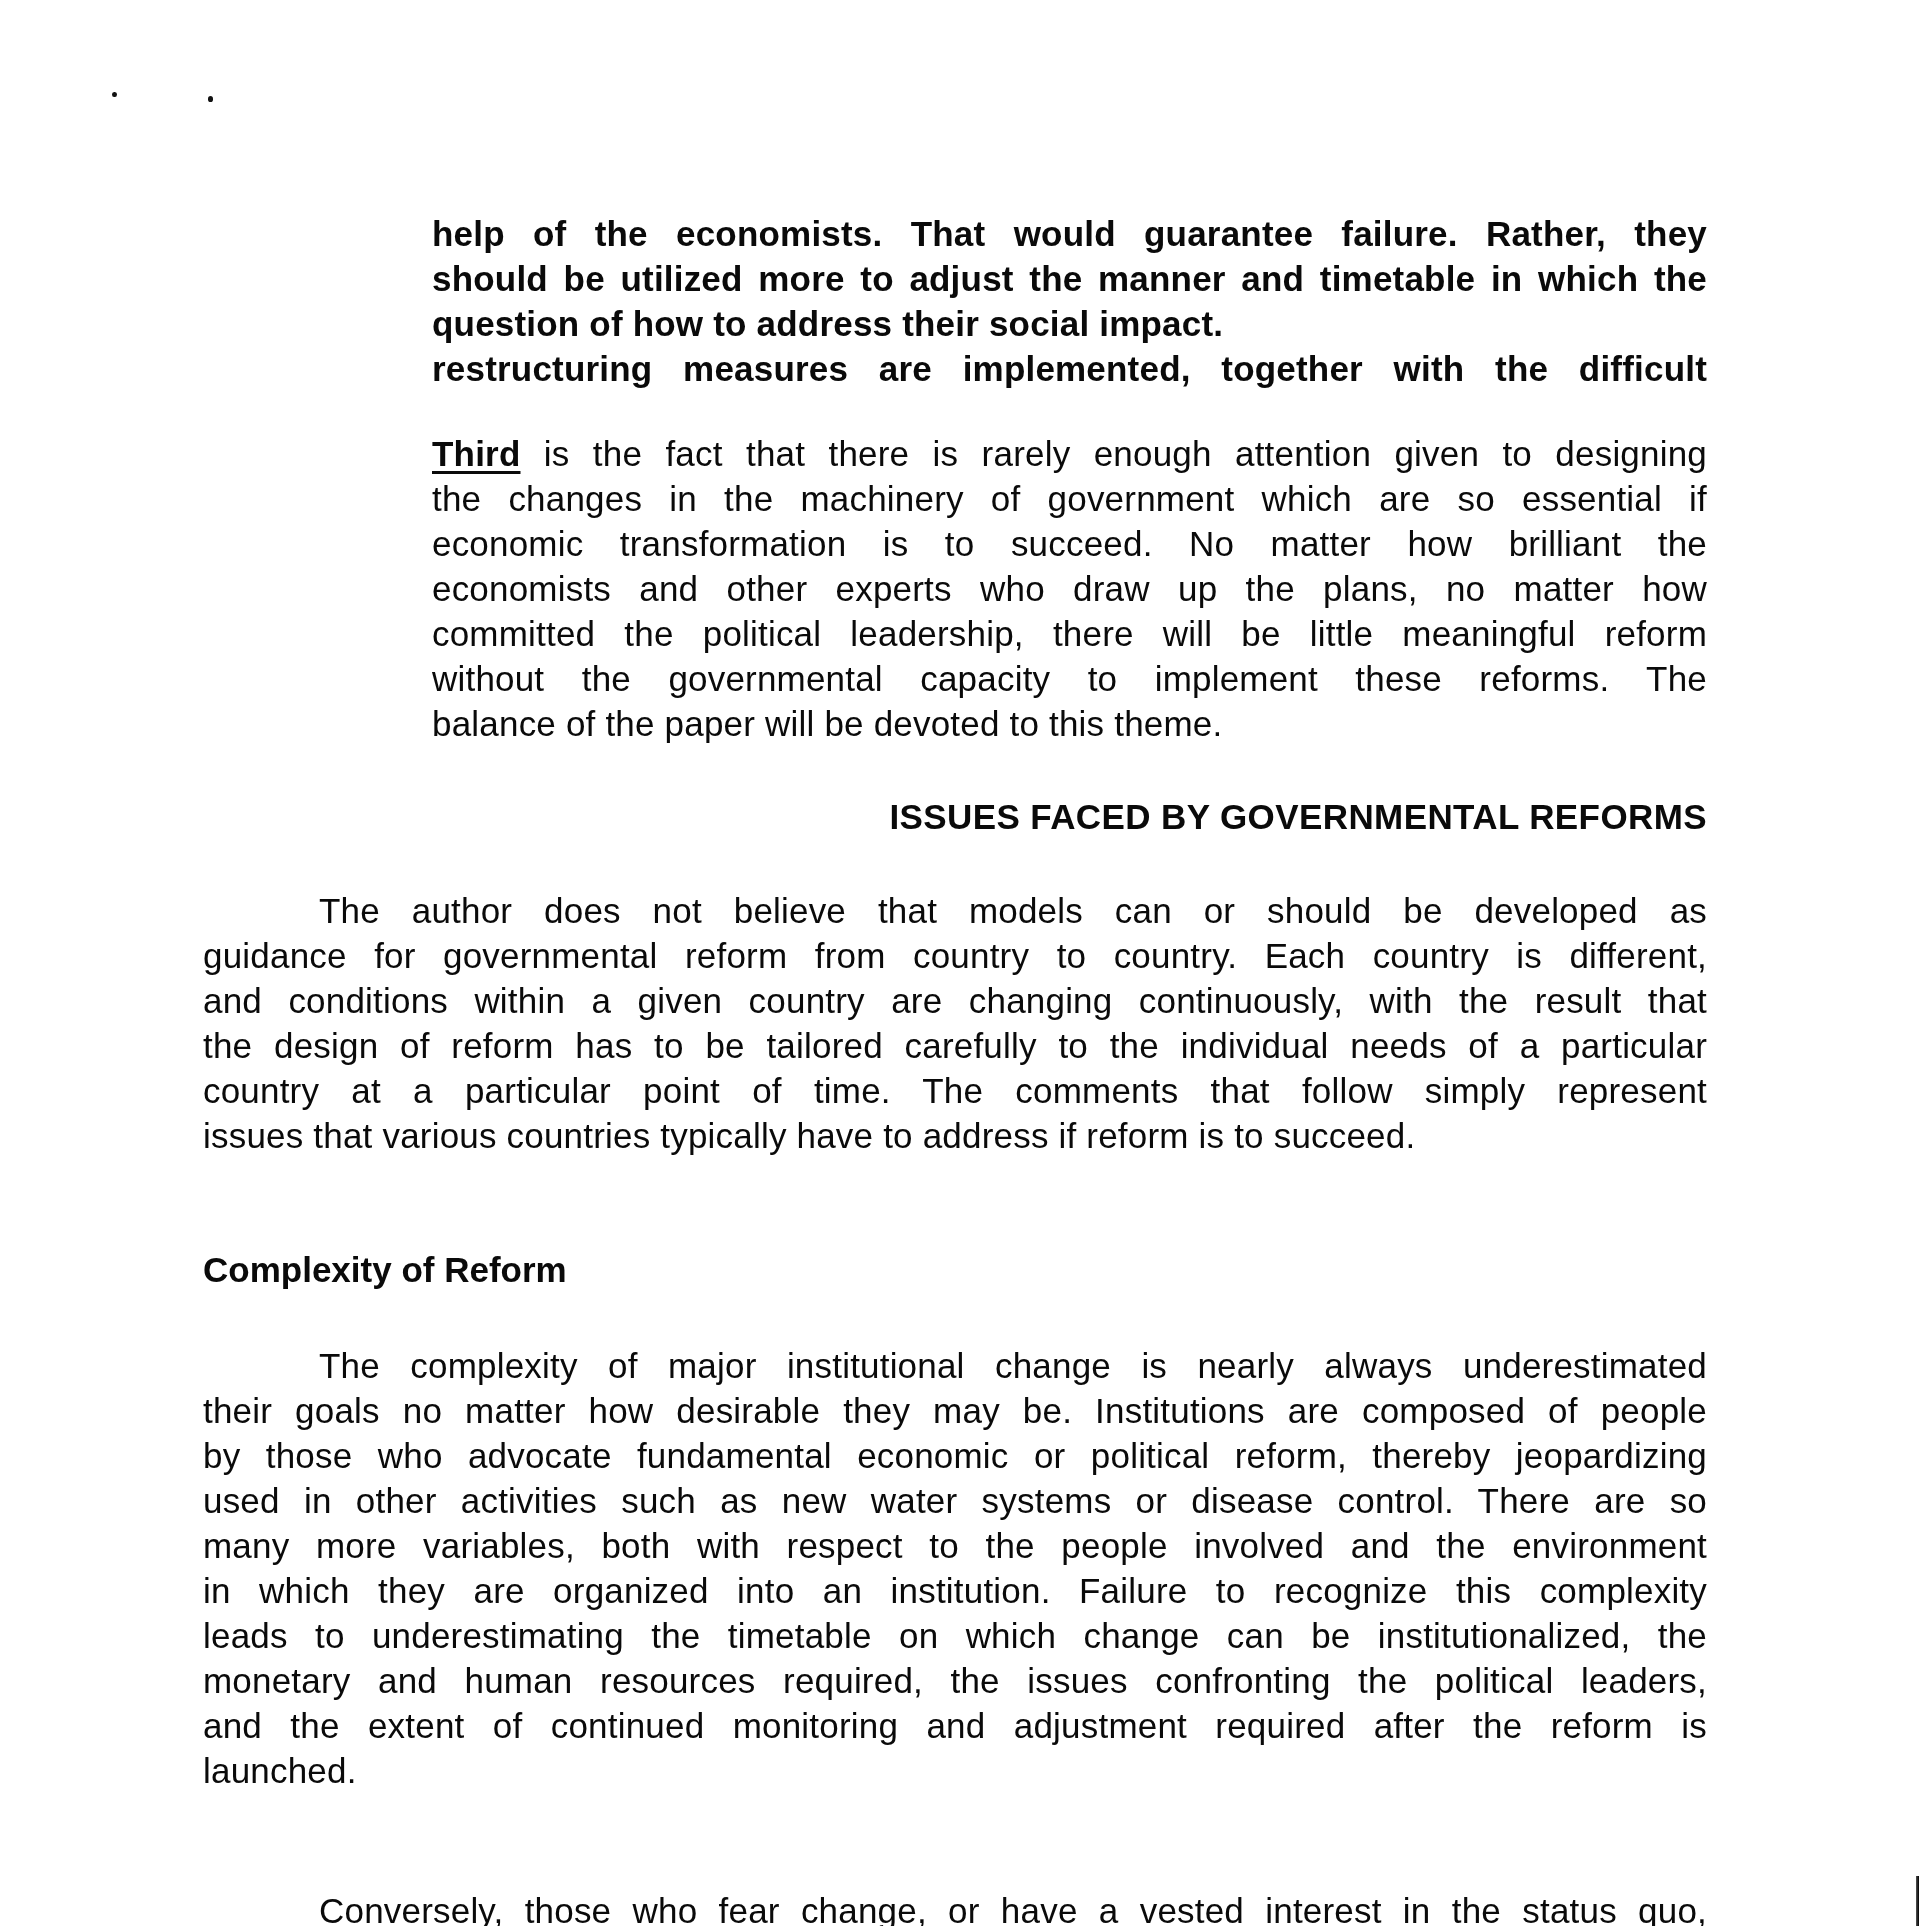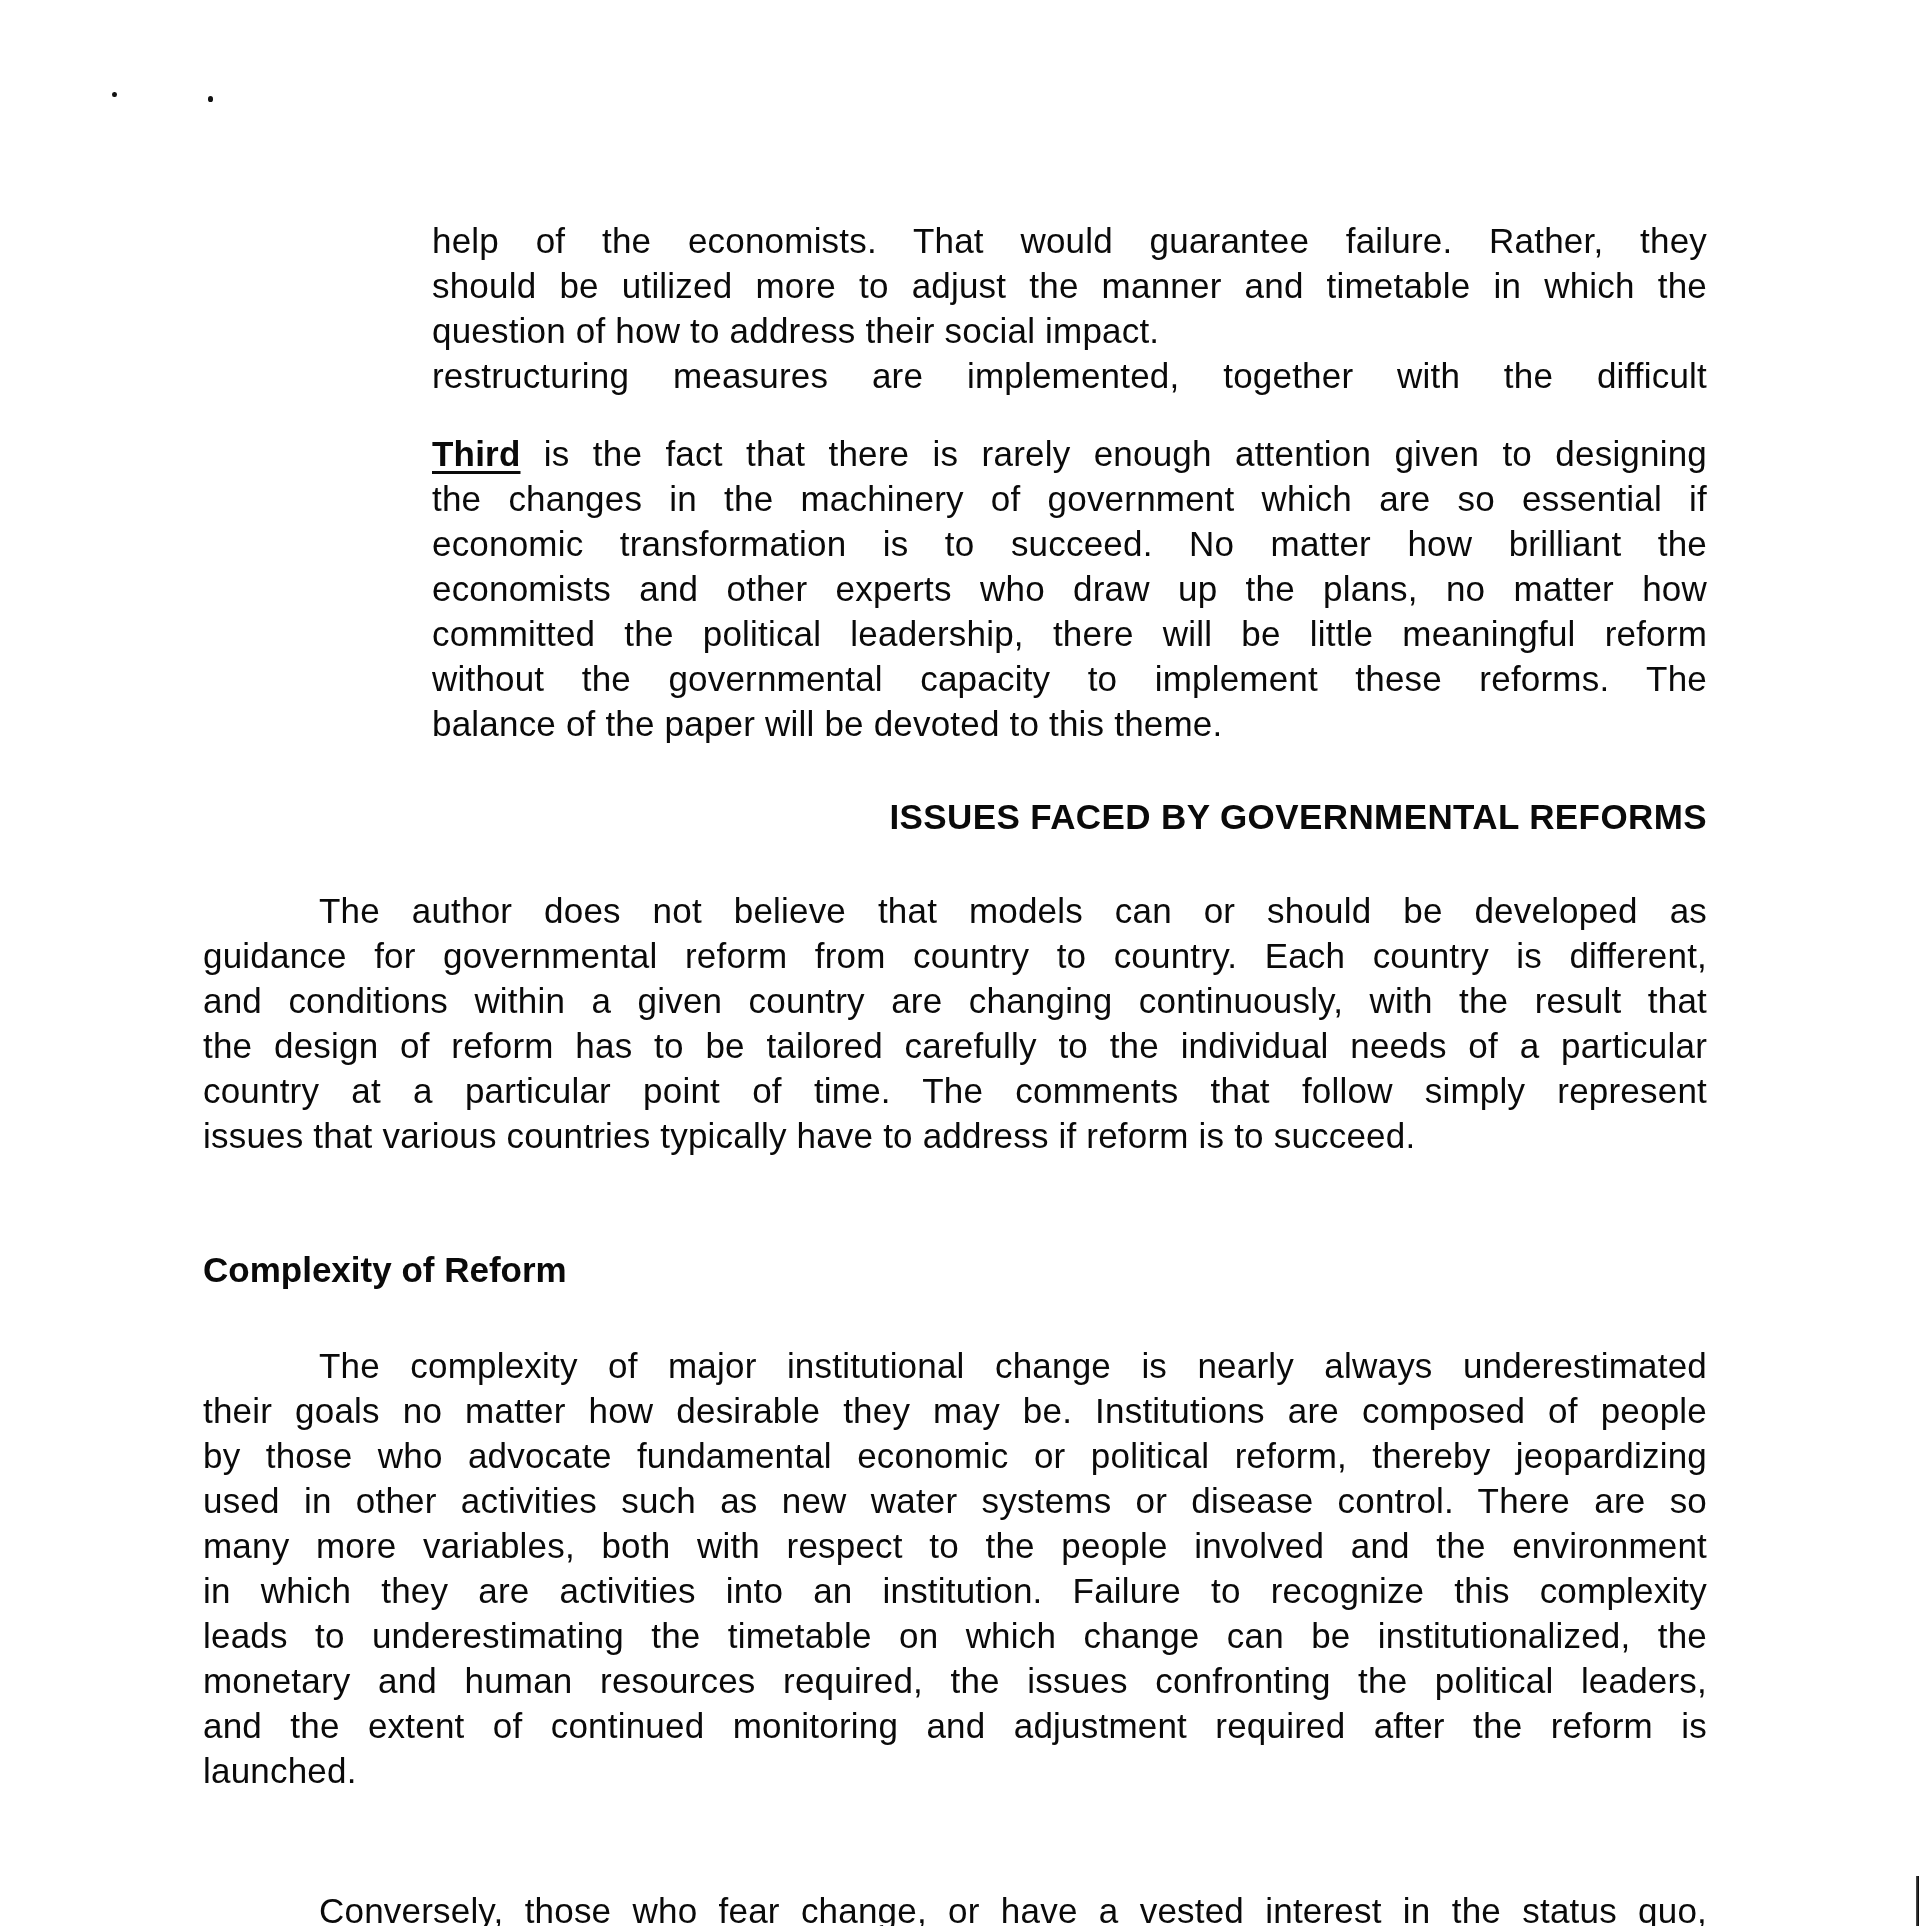--- a/index.html
+++ b/index.html
@@ -93,21 +93,21 @@
 </head>
 <body>
 
 <div class="page">
 
   <div class="speck" style="left:112px; top:92px; width:4.6px; height:5.4px;"></div>
   <div class="speck" style="left:208px; top:96px; width:5.4px; height:6.2px;"></div>
 
   <div class="scan-edge"></div>
 
-  <div class="para indented-block" style="top:218px;">
+  <div class="para indented-block" style="top:211px;font-weight:bold;">
     <span class="line">help of the economists.  That would guarantee failure.  Rather, they</span>
     <span class="line">should be utilized more to adjust the manner and timetable in which the</span>
     <span class="line last">question of how to address their social impact.</span>
     <span class="line">restructuring measures are implemented, together with the difficult</span>
   </div>
 
   <div class="para indented-block" style="top:431px;">
     <span class="line"><span class="u">Third</span><span> is the fact that there is rarely enough attention given to designing</span></span>
     <span class="line">the changes in the machinery of government which are so essential if</span>
     <span class="line">economic transformation is to succeed.  No matter how brilliant the</span>
@@ -129,21 +129,21 @@
   </div>
 
   <h3 class="heading-left">Complexity of Reform</h3>
 
   <div class="para full-block" style="top:1343px;">
     <span class="line indent">The complexity of major institutional change is nearly always underestimated</span>
     <span class="line">their goals no matter how desirable they may be.  Institutions are composed of people</span>
     <span class="line">by those who advocate fundamental economic or political reform, thereby jeopardizing</span>
     <span class="line">used in other activities such as new water systems or disease control.  There are so</span>
     <span class="line">many more variables, both with respect to the people involved and the environment</span>
-    <span class="line">in which they are activities into an institution.  Failure to recognize this complexity</span>
+    <span class="line">in which they are organized into an institution.  Failure to recognize this complexity</span>
     <span class="line">leads to underestimating the timetable on which change can be institutionalized, the</span>
     <span class="line">monetary and human resources required, the issues confronting the political leaders,</span>
     <span class="line">and the extent of continued monitoring and adjustment required after the reform is</span>
     <span class="line last">launched.</span>
   </div>
 
   <div class="para full-block" style="top:1888px;">
     <span class="line indent">Conversely, those who fear change, or have a vested interest in the status quo,</span>
 
   </div>

